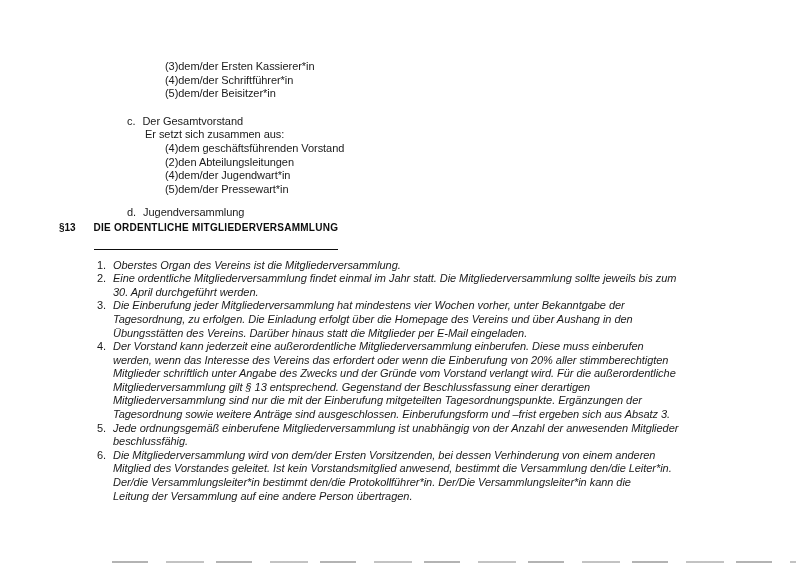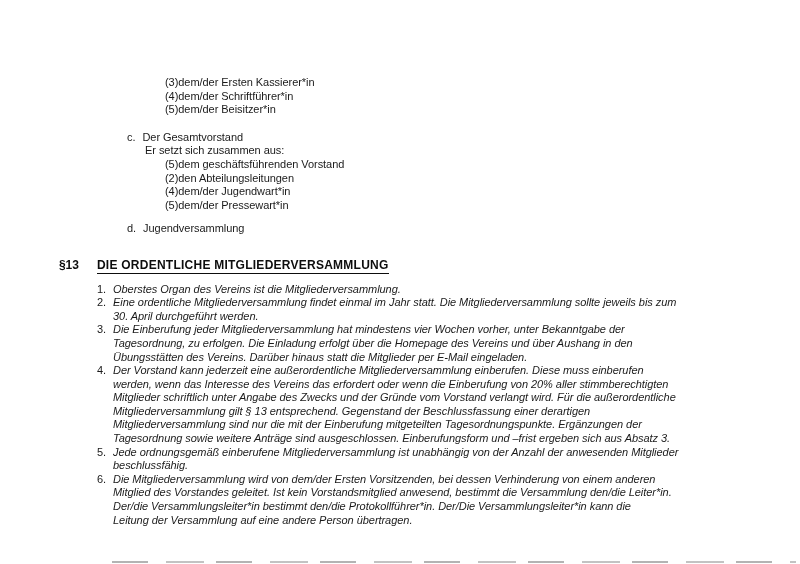--- a/index.html
+++ b/index.html
@@ -8,43 +8,43 @@
     width: 800px;
     height: 564px;
     background: #ffffff;
     overflow: hidden;
     font-family: "Liberation Sans", "DejaVu Sans", sans-serif;
     font-size: 11px;
     line-height: 13.6px;
     color: #1a1a1a;
     letter-spacing: -0.05px;
   }
-  .top-list { padding-top: 76px; margin-left: 165px; }
+  .top-list { padding-top: 60px; margin-left: 165px; }
   .top-list .line { white-space: nowrap; }
 
   .section-c { margin-top: 14px; margin-left: 127px; }
   .marker-row { display: flex; column-gap: 7px; }
   .section-c .intro { margin-left: 18px; }
   .section-c .sub-items { margin-left: 38px; }
   .sub-items .line { white-space: nowrap; }
 
   .section-d { margin-top: 10px; margin-left: 127px; display: flex; column-gap: 7px; }
 
   .p13-heading-row {
-    margin-top: 23px;
+    margin-top: 1px;
     margin-left: 59px;
     display: flex;
     column-gap: 18px;
     font-weight: bold;
-    font-size: 12px;
+    font-size: 10px;
     color: #0d0d0d;
   }
   .p13-heading-row .heading {
     border-bottom: 1.5px solid #0d0d0d;
-    padding-bottom: 0;
+    padding-bottom: 14px;
     letter-spacing: 0.25px;
   }
 
   .p13-list { margin-top: 9px; margin-left: 97px; width: 694px; }
   .p13-item { display: flex; }
   .p13-item .num { width: 11px; flex: 0 0 11px; text-align: left; margin-right: 5px; }
   .p13-item .txt { flex: 1; white-space: pre-line; font-style: italic; }
 
   .scan-artifact {
     position: absolute;
@@ -71,21 +71,21 @@
     <div class="line">(5)dem/der Beisitzer*in</div>
   </div>
 
   <div class="section-c">
     <div class="marker-row">
       <span>c.</span>
       <span>Der Gesamtvorstand</span>
     </div>
     <div class="intro">Er setzt sich zusammen aus:</div>
     <div class="sub-items">
-      <div class="line">(5)dem geschäftsführenden Vorstand</div>
+      <div class="line">(4)dem geschäftsführenden Vorstand</div>
       <div class="line">(2)den Abteilungsleitungen</div>
       <div class="line">(4)dem/der Jugendwart*in</div>
       <div class="line">(5)dem/der Pressewart*in</div>
     </div>
   </div>
 
   <div class="section-d">
     <span>d.</span>
     <span>Jugendversammlung</span>
   </div>

